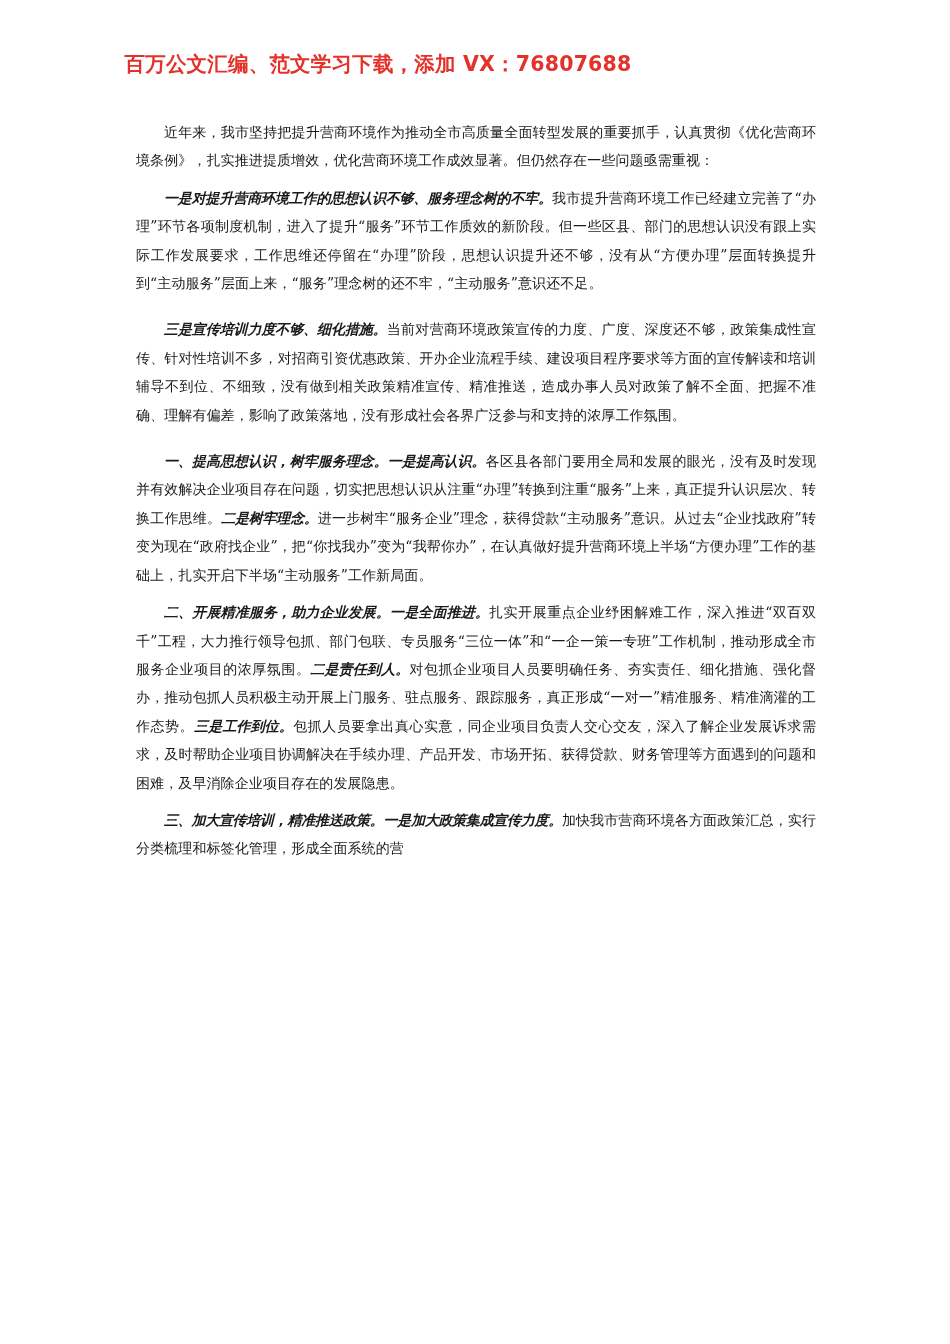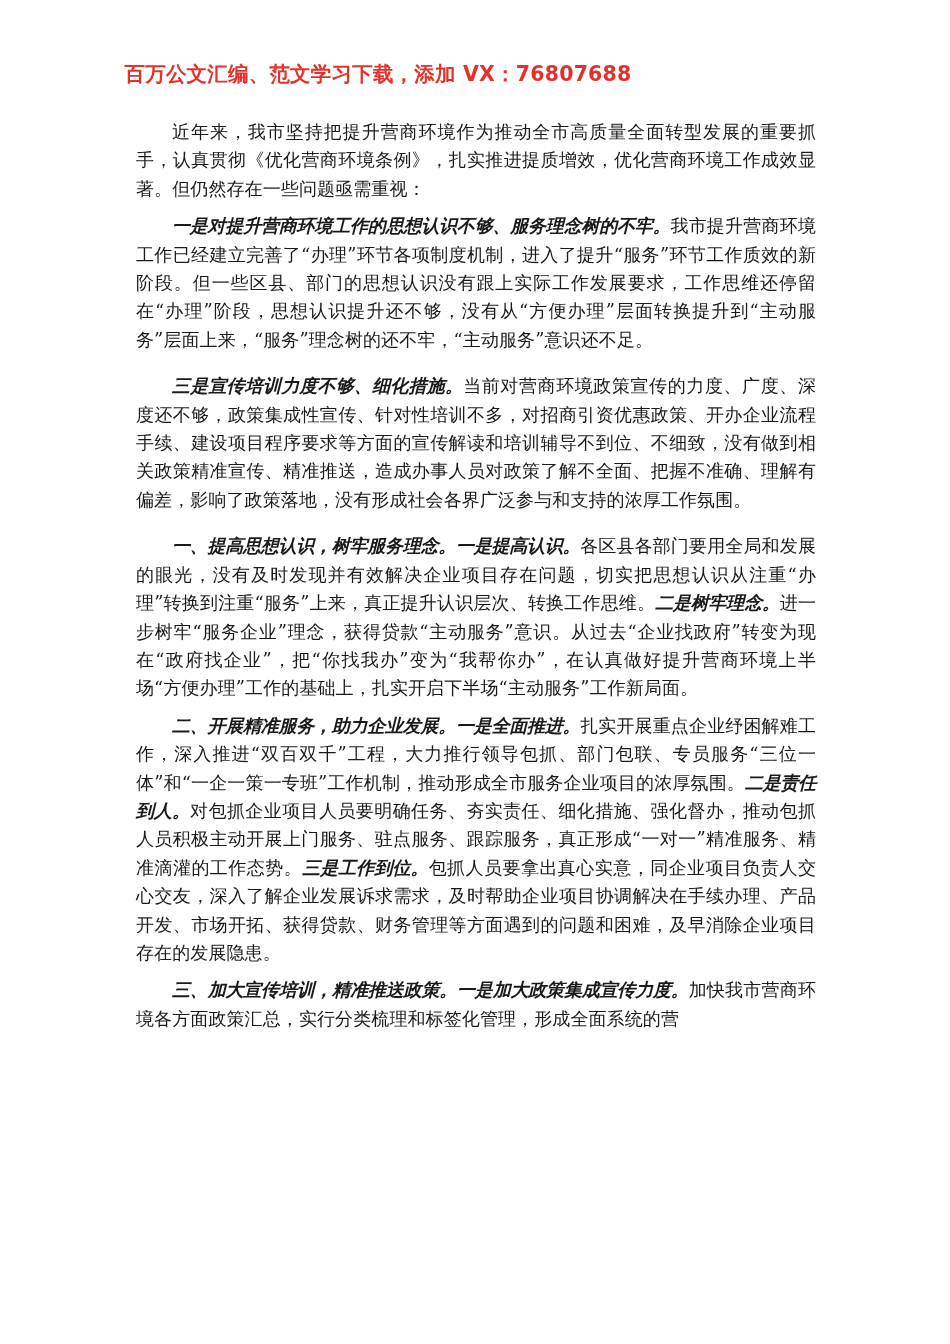--- a/index.html
+++ b/index.html
@@ -16,41 +16,41 @@
   }
   .page {
     position: relative;
     width: 950px;
     height: 1344px;
     background: #ffffff;
     padding: 0;
   }
   .watermark-header {
     position: absolute;
-    top: 60px;
+    top: 50px;
     left: 0;
     width: 756px;
     text-align: center;
     color: #e4322b;
     font-family: "DejaVu Sans", "Liberation Sans", sans-serif;
     font-size: 20.5px;
     font-weight: 700;
     letter-spacing: 0.2px;
     white-space: nowrap;
   }
   .body-area {
     position: absolute;
     top: 118px;
     left: 136px;
     width: 680px;
   }
   p.para {
     margin: 0 0 0 0;
     padding: 0;
-    font-size: 18px;
+    font-size: 14px;
     line-height: 28.4px;
     color: #1a1a1a;
     text-align: justify;
     text-justify: inter-ideograph;
     text-indent: 2em;
     font-family: "DejaVu Serif", "Liberation Serif", serif;
     letter-spacing: 0.1px;
     word-break: break-all;
   }
   b.lead {

